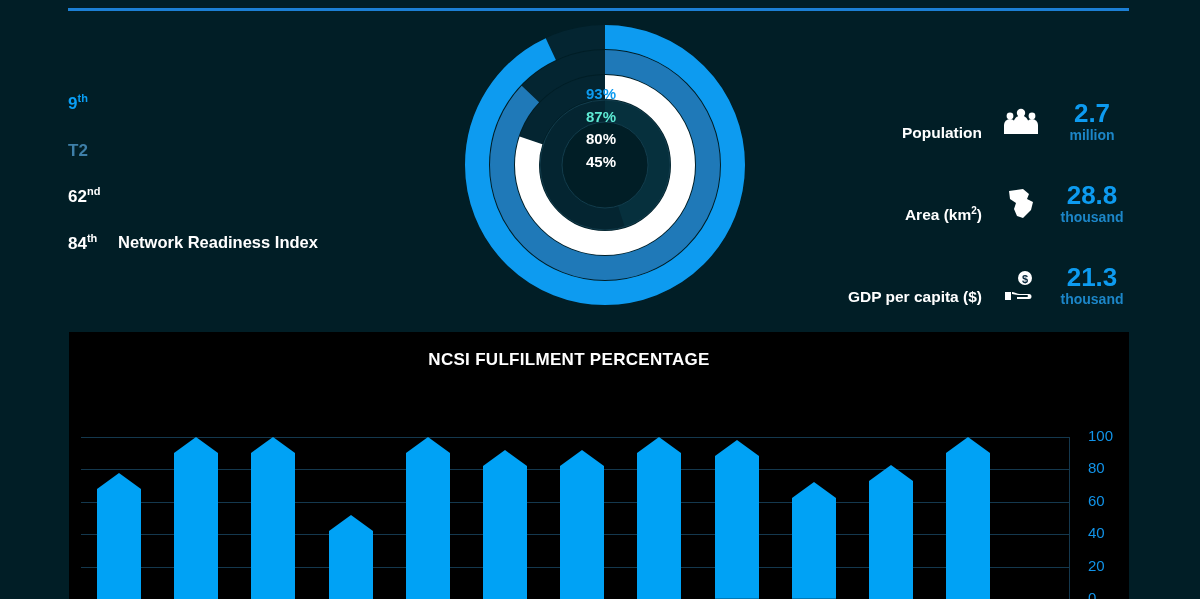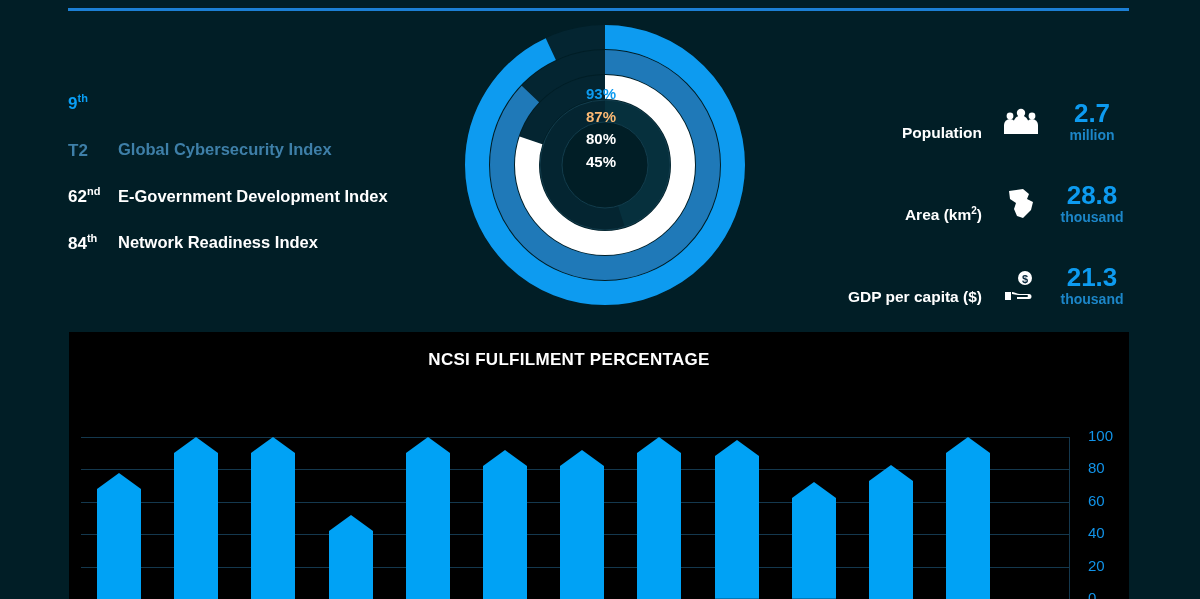--- a/index.html
+++ b/index.html
@@ -43,21 +43,21 @@
   .donut-labels{
     position:absolute;left:124px;top:22px;
     display:flex;flex-direction:column;
     width:62px;
     margin-top:39px;
   }
   .donut-labels div{
     font-size:15px;font-weight:bold;line-height:22.5px;text-align:left;
   }
   .dl-93{color:#0D9BF0;}
-  .dl-87{color:#fdba74;}
+  .dl-87{color:#5eead4;}
   .dl-80{color:#FFFFFF;}
   .dl-45{color:#FFFFFF;}
 
   
   .stats{
     position:absolute;left:790px;top:86px;width:350px;
   }
   .stat-row{
     display:flex;align-items:flex-end;height:56px;margin-bottom:26px;
   }
@@ -119,27 +119,25 @@
 <div class="rank-list">
   <div class="rank-row">
     <div class="rank-pos c-bright">
       <span>9</span><sup>th</sup>
     </div>
   </div>
   <div class="rank-row">
     <div class="rank-pos c-muted">
       <span>T2</span><sup></sup>
     </div>
-    <div class="rank-label c-muted">Global Cybersecurity Index</div>
   </div>
   <div class="rank-row">
     <div class="rank-pos c-white">
       <span>62</span><sup>nd</sup>
     </div>
-    <div class="rank-label c-white">E-Government Development Index</div>
   </div>
   <div class="rank-row">
     <div class="rank-pos c-white">
       <span>84</span><sup>th</sup>
     </div>
     <div class="rank-label c-white">Network Readiness Index</div>
   </div>
 </div>
 
 <div class="donut-wrap">

